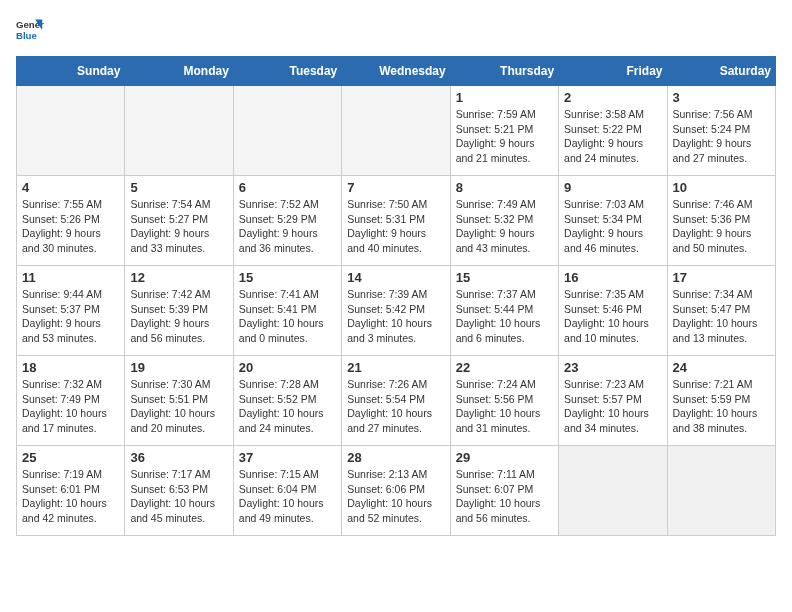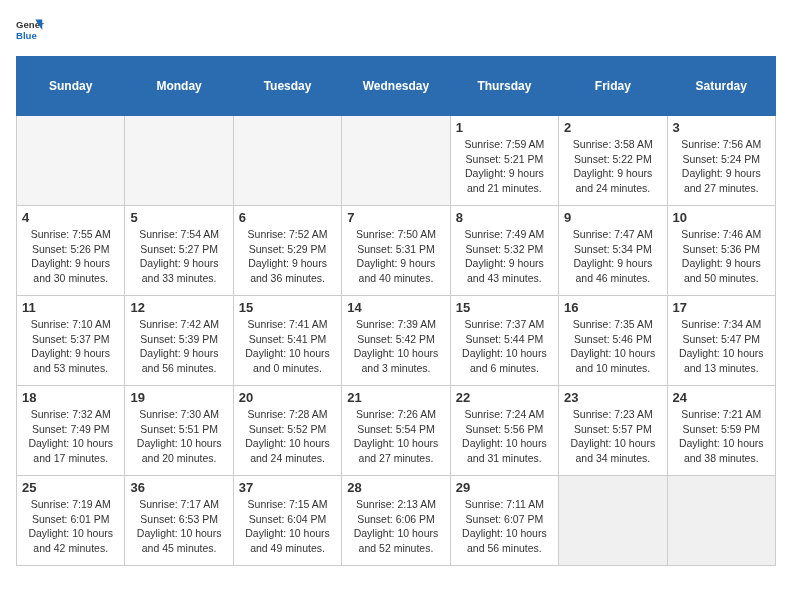--- a/index.html
+++ b/index.html
@@ -36,23 +36,23 @@
       color: #555;
     }
     table {
       width: 100%;
       border-collapse: collapse;
       table-layout: fixed;
     }
     th {
       background: #2b6cb0;
       color: #fff;
-      padding: 22px 4px;
+      padding: 7px 4px;
       font-size: 12px;
-      text-align: center;
+      text-align: right;
       border: 1px solid #2b6cb0;
     }
     td {
       border: 1px solid #ccc;
       vertical-align: top;
       padding: 4px 5px;
       height: 90px;
       font-size: 11px;
       color: #333;
       background: #fff;
@@ -66,21 +66,20 @@
     .day-num {
       font-size: 13px;
       font-weight: bold;
       display: block;
       margin-bottom: 2px;
     }
     .day-detail {
       font-size: 10.5px;
       line-height: 1.4;
       color: #333;
-      text-align: center;
     }
   </style>
 </head>
 <body>
 
 <div class="header">
   <div class="logo">
     <svg class="logo-icon" viewBox="0 0 32 32">
       <text x="0" y="14" font-size="11" font-weight="bold" fill="#333">General</text>
       <text x="0" y="26" font-size="11" font-weight="bold" fill="#1a6bbf">Blue</text>
@@ -164,37 +163,37 @@
         </td>
         <td>
           <span class="day-num">8</span>
           <div class="day-detail">Sunrise: 7:49 AM
 Sunset: 5:32 PM
 Daylight: 9 hours
 and 43 minutes.</div>
         </td>
         <td>
           <span class="day-num">9</span>
-          <div class="day-detail">Sunrise: 7:47 AM
+          <div class="day-detail">Sunrise: 7:03 AM
 Sunset: 5:34 PM
 Daylight: 9 hours
 and 46 minutes.</div>
         </td>
         <td>
           <span class="day-num">10</span>
           <div class="day-detail">Sunrise: 7:46 AM
 Sunset: 5:36 PM
 Daylight: 9 hours
 and 50 minutes.</div>
         </td>
       </tr>
       <tr>
         <td>
           <span class="day-num">11</span>
-          <div class="day-detail">Sunrise: 7:10 AM
+          <div class="day-detail">Sunrise: 9:44 AM
 Sunset: 5:37 PM
 Daylight: 9 hours
 and 53 minutes.</div>
         </td>
         <td>
           <span class="day-num">12</span>
           <div class="day-detail">Sunrise: 7:42 AM
 Sunset: 5:39 PM
 Daylight: 9 hours
 and 56 minutes.</div>

